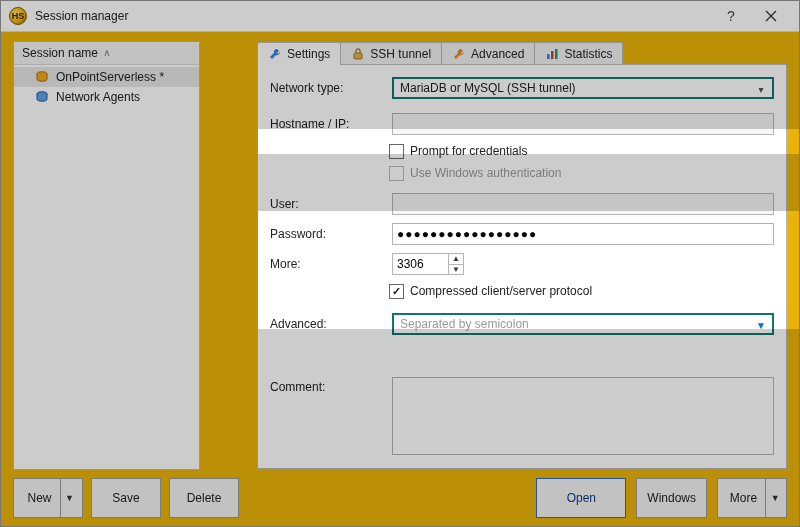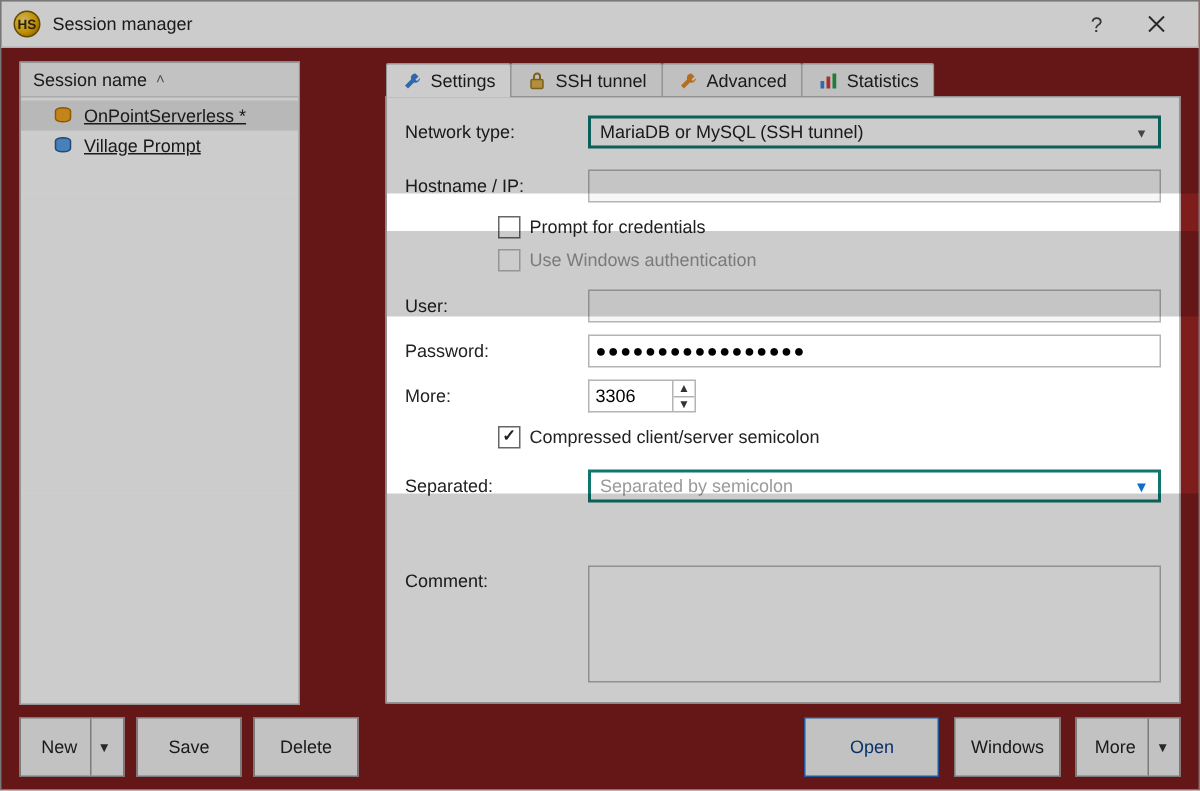--- a/index.html
+++ b/index.html
@@ -12,21 +12,21 @@
     color: #222;
     background: #fff;
     overflow: hidden;
   }
   .window {
     position: relative;
     width: 800px;
     height: 527px;
     box-sizing: border-box;
     border: 1px solid #777;
-    background: #7f1d1d;
+    background: #eab308;
   }
   
   .dim {
     position: absolute;
     background: rgba(0,0,0,0.20);
     pointer-events: none;
     z-index: 50;
   }
   .titlebar {
     display: flex;
@@ -82,21 +82,20 @@
     font-size: 12px;
   }
   .sort-caret { margin-left: 6px; color: #666; font-size: 10px; }
   .sess-list { padding: 2px 0; }
   .sess-item {
     display: flex; align-items: center;
     height: 20px;
     padding: 0 6px 0 20px;
     gap: 6px;
     white-space: nowrap;
-    text-decoration: underline;
   }
   .sess-item.selected { background: #e6e6e6; }
   .sess-icon { width: 16px; height: 16px; display:inline-flex;align-items:center;justify-content:center; }
 
   
   .right-pane {
     position: absolute;
     top: 10px; left: 256px; right: 12px; bottom: 56px;
     box-sizing: border-box;
   }
@@ -144,21 +143,21 @@
     width: 122px;
     flex: 0 0 122px;
     font-size: 12px;
   }
   .row .fld {
     flex: 1 1 auto;
     display: flex;
     align-items: center;
     gap: 6px;
   }
-  .row.checkrow { margin-left: 62px; min-height: 20px; margin-bottom: 2px; text-align: right; }
+  .row.checkrow { margin-left: 119px; min-height: 20px; margin-bottom: 2px; text-align: right; }
 
   input[type=text], input[type=password], select, textarea {
     font: inherit;
     border: 1px solid #b4b4b4;
     background: #fff;
     padding: 2px 4px;
     box-sizing: border-box;
   }
   input.wide, select.wide { width: 100%; height: 22px; }
   input.redact { color: transparent; text-shadow: 0 0 6px rgba(0,0,0,0); background:#f7f7f7; }
@@ -264,21 +263,21 @@
           </span>
           <span>OnPointServerless *</span>
         </div>
         <div class="sess-item">
           <span class="sess-icon">
             <svg width="14" height="14" viewBox="0 0 14 14">
                 <ellipse cx="7" cy="4" rx="5" ry="2.2" fill="#5aa0e6" stroke="#2a5a9a"></ellipse>
                 <path d="M2 4 v5 a5 2.2 0 0 0 10 0 v-5" fill="#5aa0e6" stroke="#2a5a9a"></path>
               </svg>
           </span>
-          <span>Village Prompt</span>
+          <span>Network Agents</span>
         </div>
       </div>
     </div>
 
     <div class="right-pane">
       <div class="tabbar">
         <div class="tab active">
           <span class="ticon">
             <svg width="14" height="14" viewBox="0 0 14 14">
                 <path d="M9 2a3 3 0 0 0-3 4L2 10l2 2 4-4a3 3 0 0 0 4-3l-2 2-1-1 2-2z" fill="#3b82d6"></path>
@@ -366,25 +365,25 @@
                 <span class="btns">
                   <span>▲</span>
                   <span>▼</span>
                 </span>
               </span>
             </div>
           </div>
 
           <div class="row checkrow">
             <span class="chk checked"></span>
-            <span style="margin-left:6px">Compressed client/server semicolon</span>
+            <span style="margin-left:6px">Compressed client/server protocol</span>
           </div>
 
           <div class="row" style="margin-top:10px">
-            <span class="lbl">Separated:</span>
+            <span class="lbl">Advanced:</span>
             <div class="fld">
               <div class="sel-full sel-blue-dd">
                 <span class="muted">Separated by semicolon</span>
                 <span class="dd">▼</span>
               </div>
             </div>
           </div>
 
           <div class="row align-top">
             <span class="lbl">Comment:</span>

